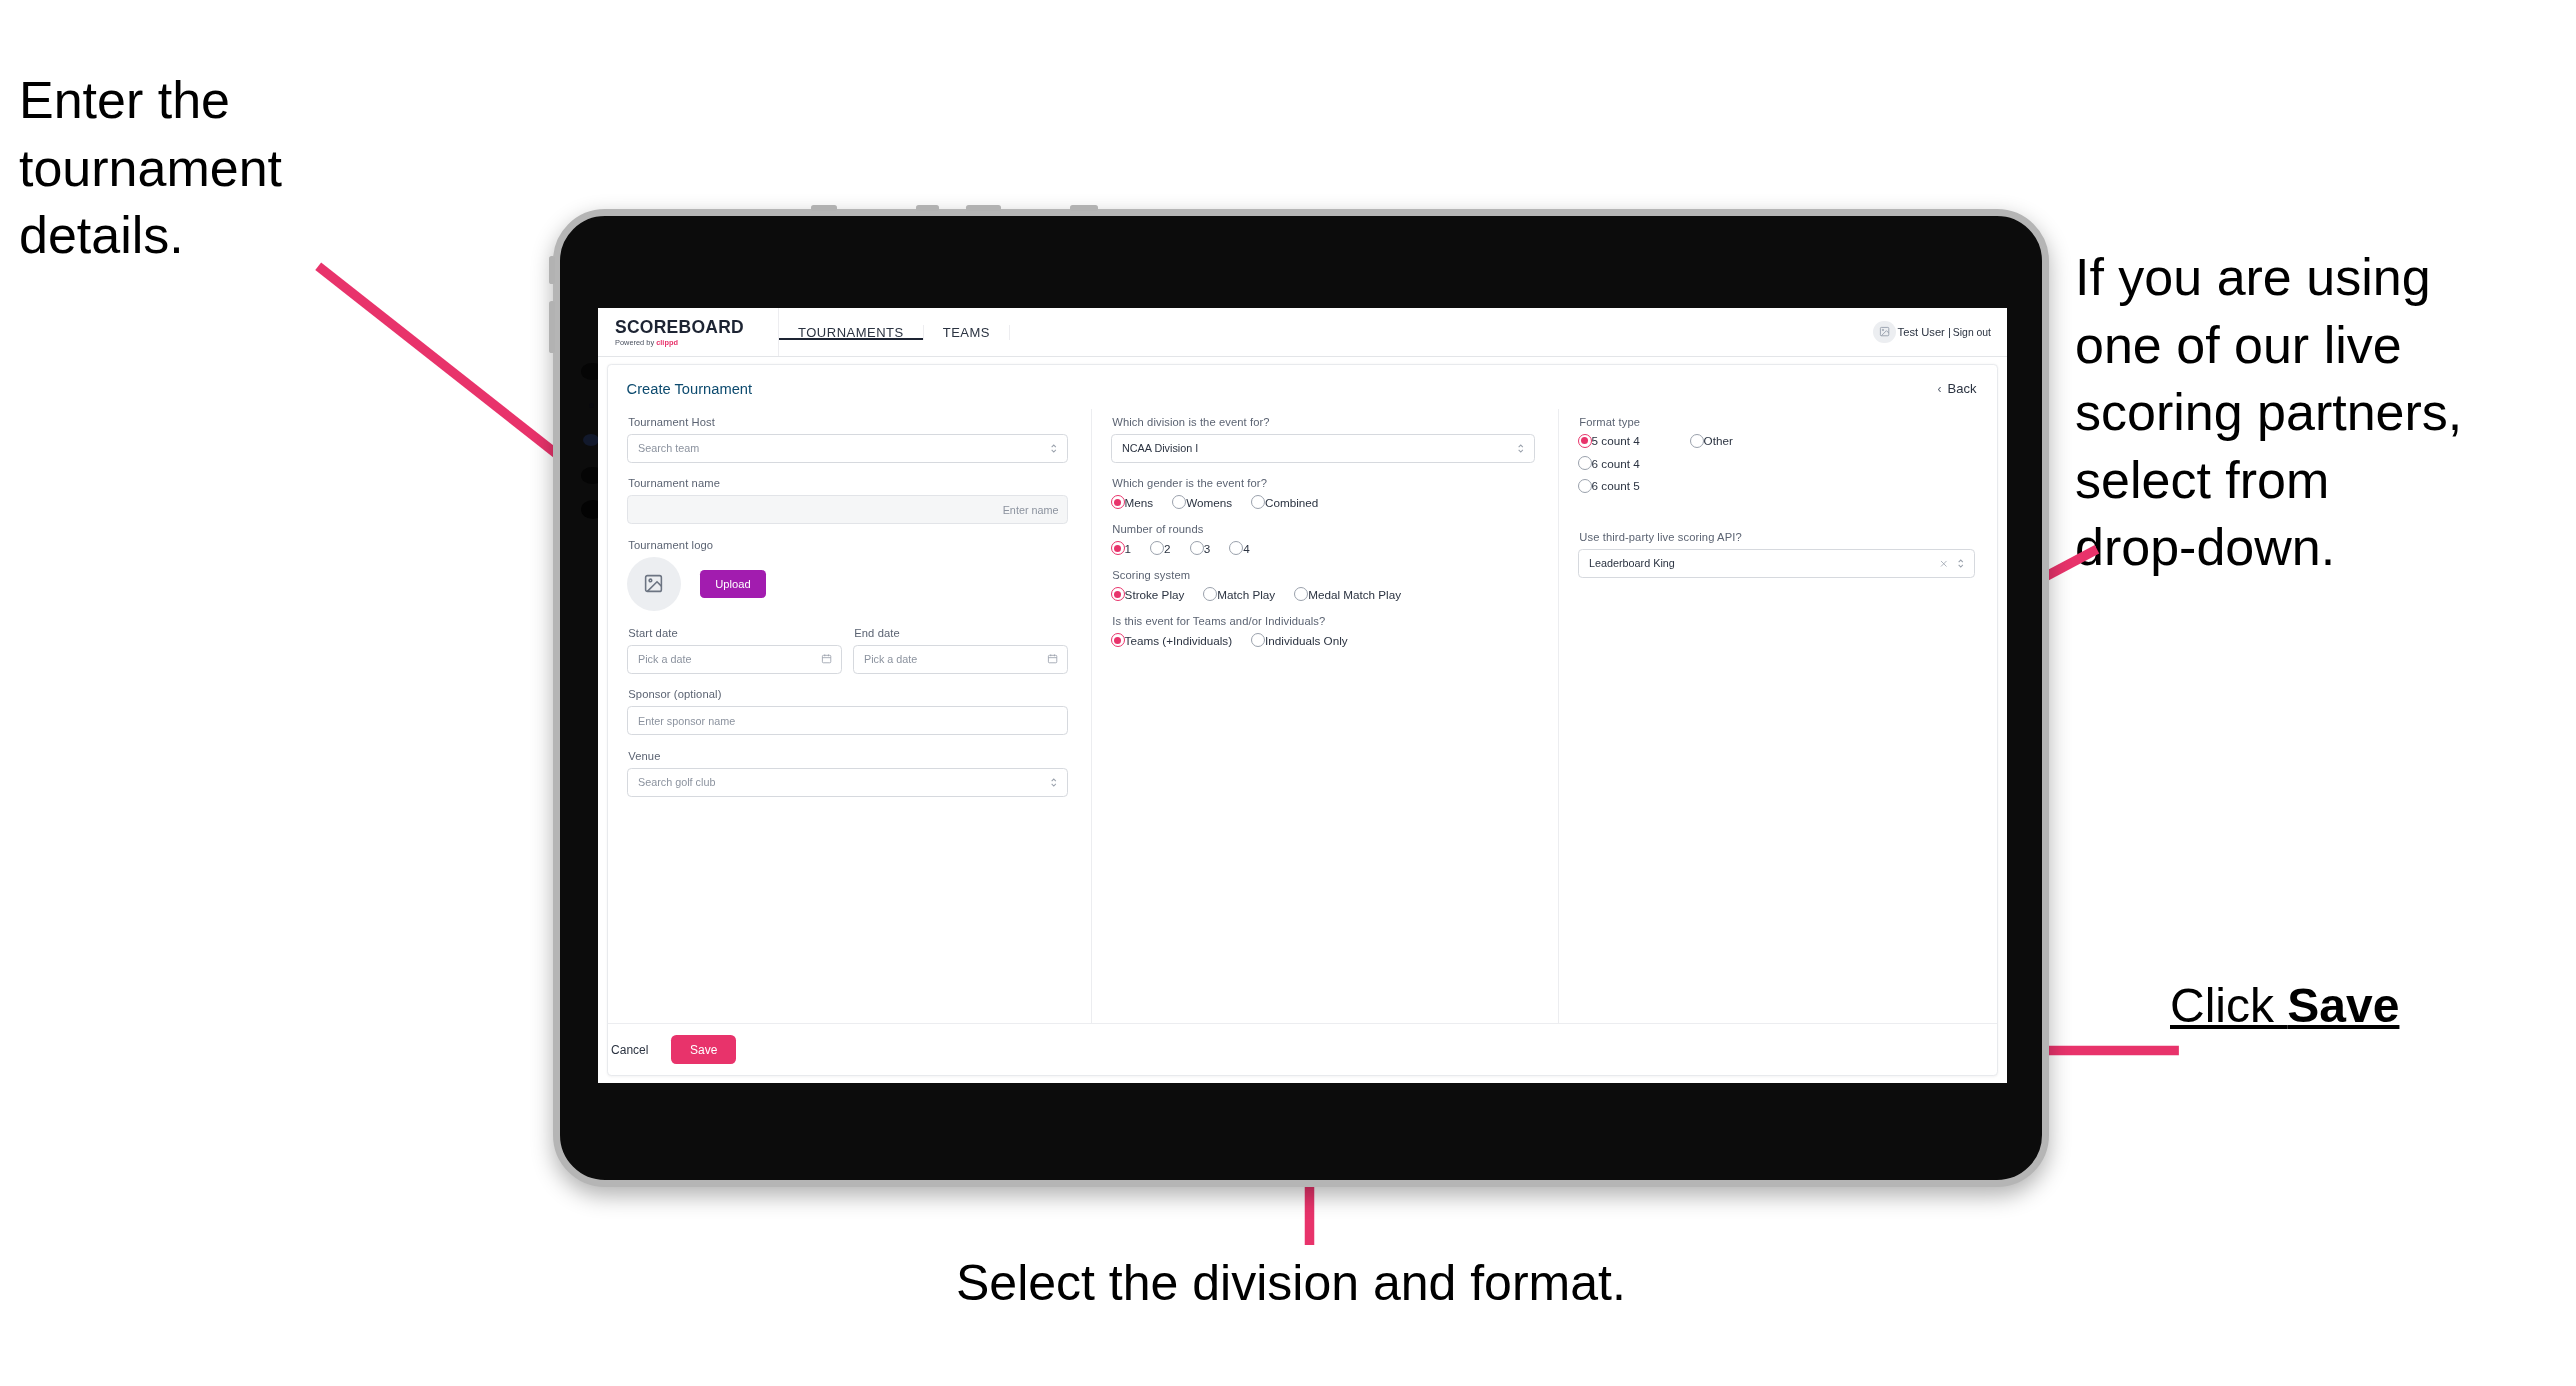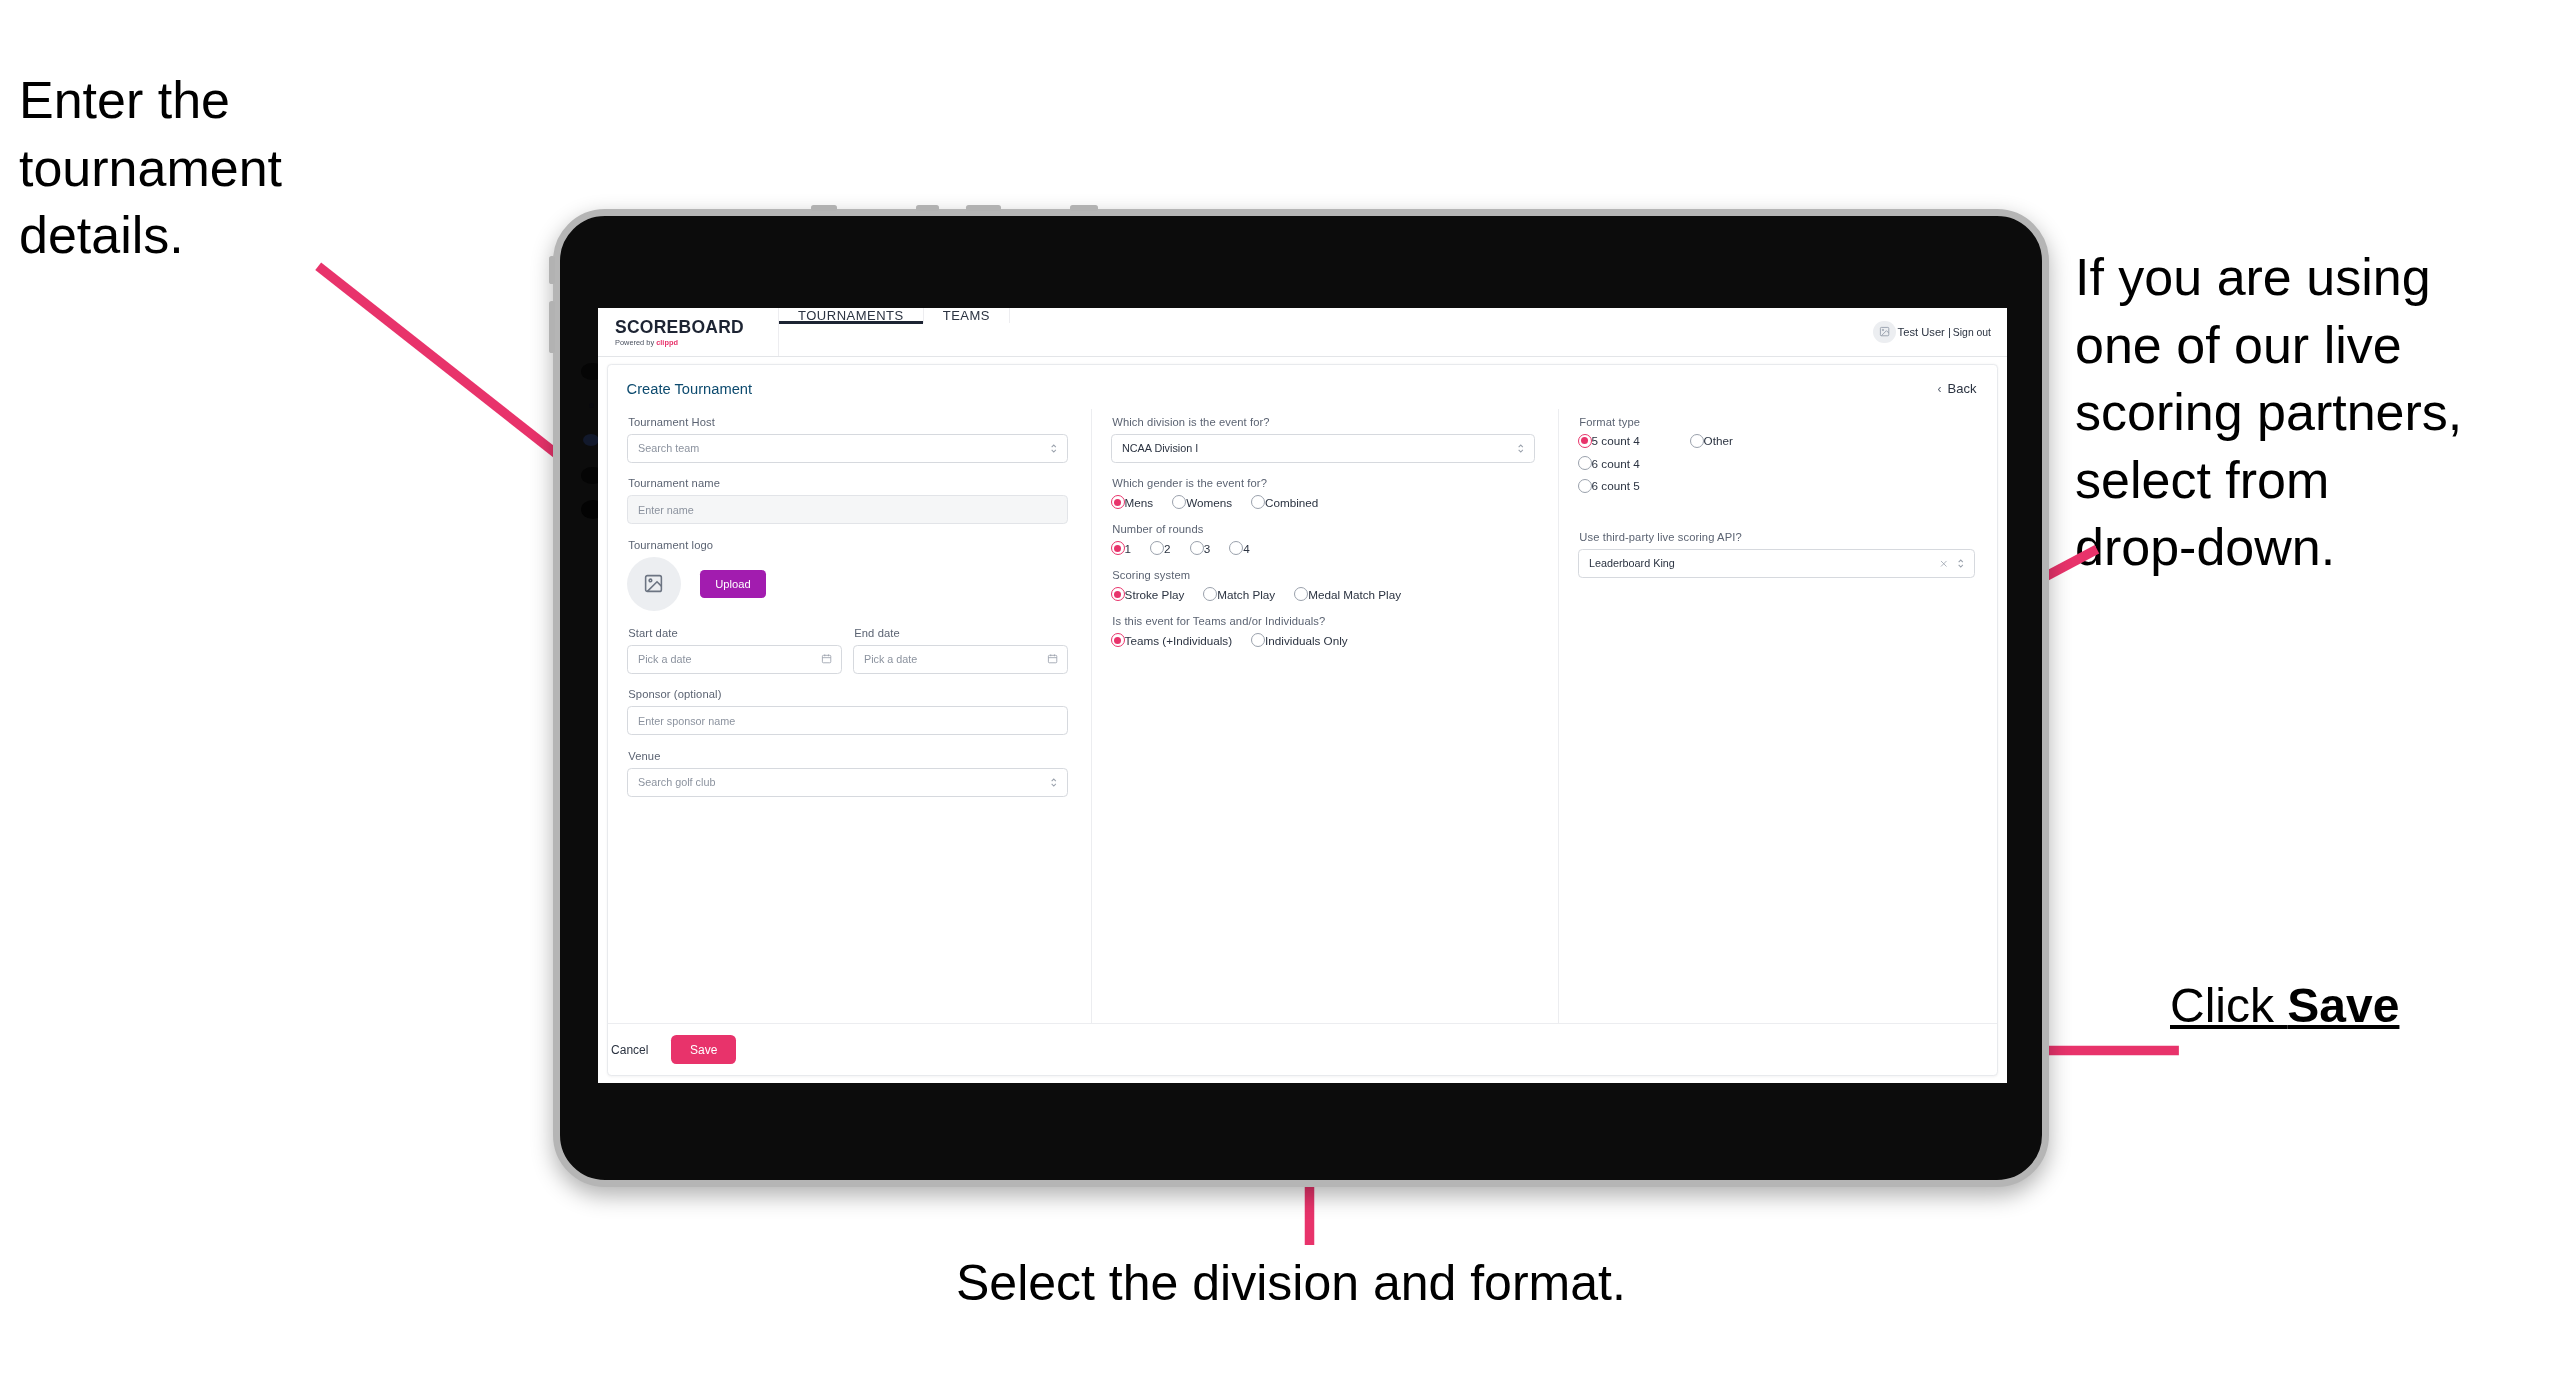--- a/index.html
+++ b/index.html
@@ -80,21 +80,21 @@
     font-weight: 700; font-size: 19px; letter-spacing: 0.3px;
     color: #1d2433; line-height: 1;
     transform: scaleX(0.92); transform-origin: left center;
   }
   .brand-sub {
     font-size: 7.8px; color: #4b5260; margin-top: 3.5px; line-height: 1;
     transform: scaleX(0.95); transform-origin: left center;
   }
   .brand-sub .pink { color: #e8336b; font-weight: 700; }
 
-  .nav-tabs { display: flex; align-items: flex-start; }
+  .nav-tabs { display: flex; align-items: center; }
   .tab {
     display: flex; align-items: center; justify-content: center;
     padding: 0 19px;
     font-size: 13px; letter-spacing: 0.5px;
     color: #2b3341;
     border-right: 0.9px solid #ededf0;
     position: relative;
     cursor: pointer;
   }
   .tab.active::after {
@@ -151,21 +151,21 @@
   .input {
     height: 29px; width: 100%;
     border: 0.9px solid #d6d9de; border-radius: 4.3px;
     background: #fff;
     display: flex; align-items: center;
     padding: 0 8.6px 0 10.4px;
     font-size: 10.8px; color: #8c939f;
     position: relative; cursor: text;
   }
   .input.filled { color: #2b3341; gap: 20px; }
-  .input.gray { background: #f5f6f7; border-color: #e2e4e8; }
+  .input.gray { background: #f5f6f7; border-color: #e2e4e8; justify-content: flex-end; }
   .input .right-ico { margin-left: auto; display:flex; align-items:center; gap:7.8px; color:#9aa1ac; }
 
   .row2 { display: flex; gap: 10.4px; }
   .row2 > div { flex: 1 1 0; }
 
   
   .logo-row { display: flex; align-items: center; gap: 19px; margin-top: 1.7px; margin-bottom: 15.6px; }
   .logo-circle {
     width: 54px; height: 54px; border-radius: 50%;
     background: #eceef1; display: flex; align-items: center; justify-content: center;

